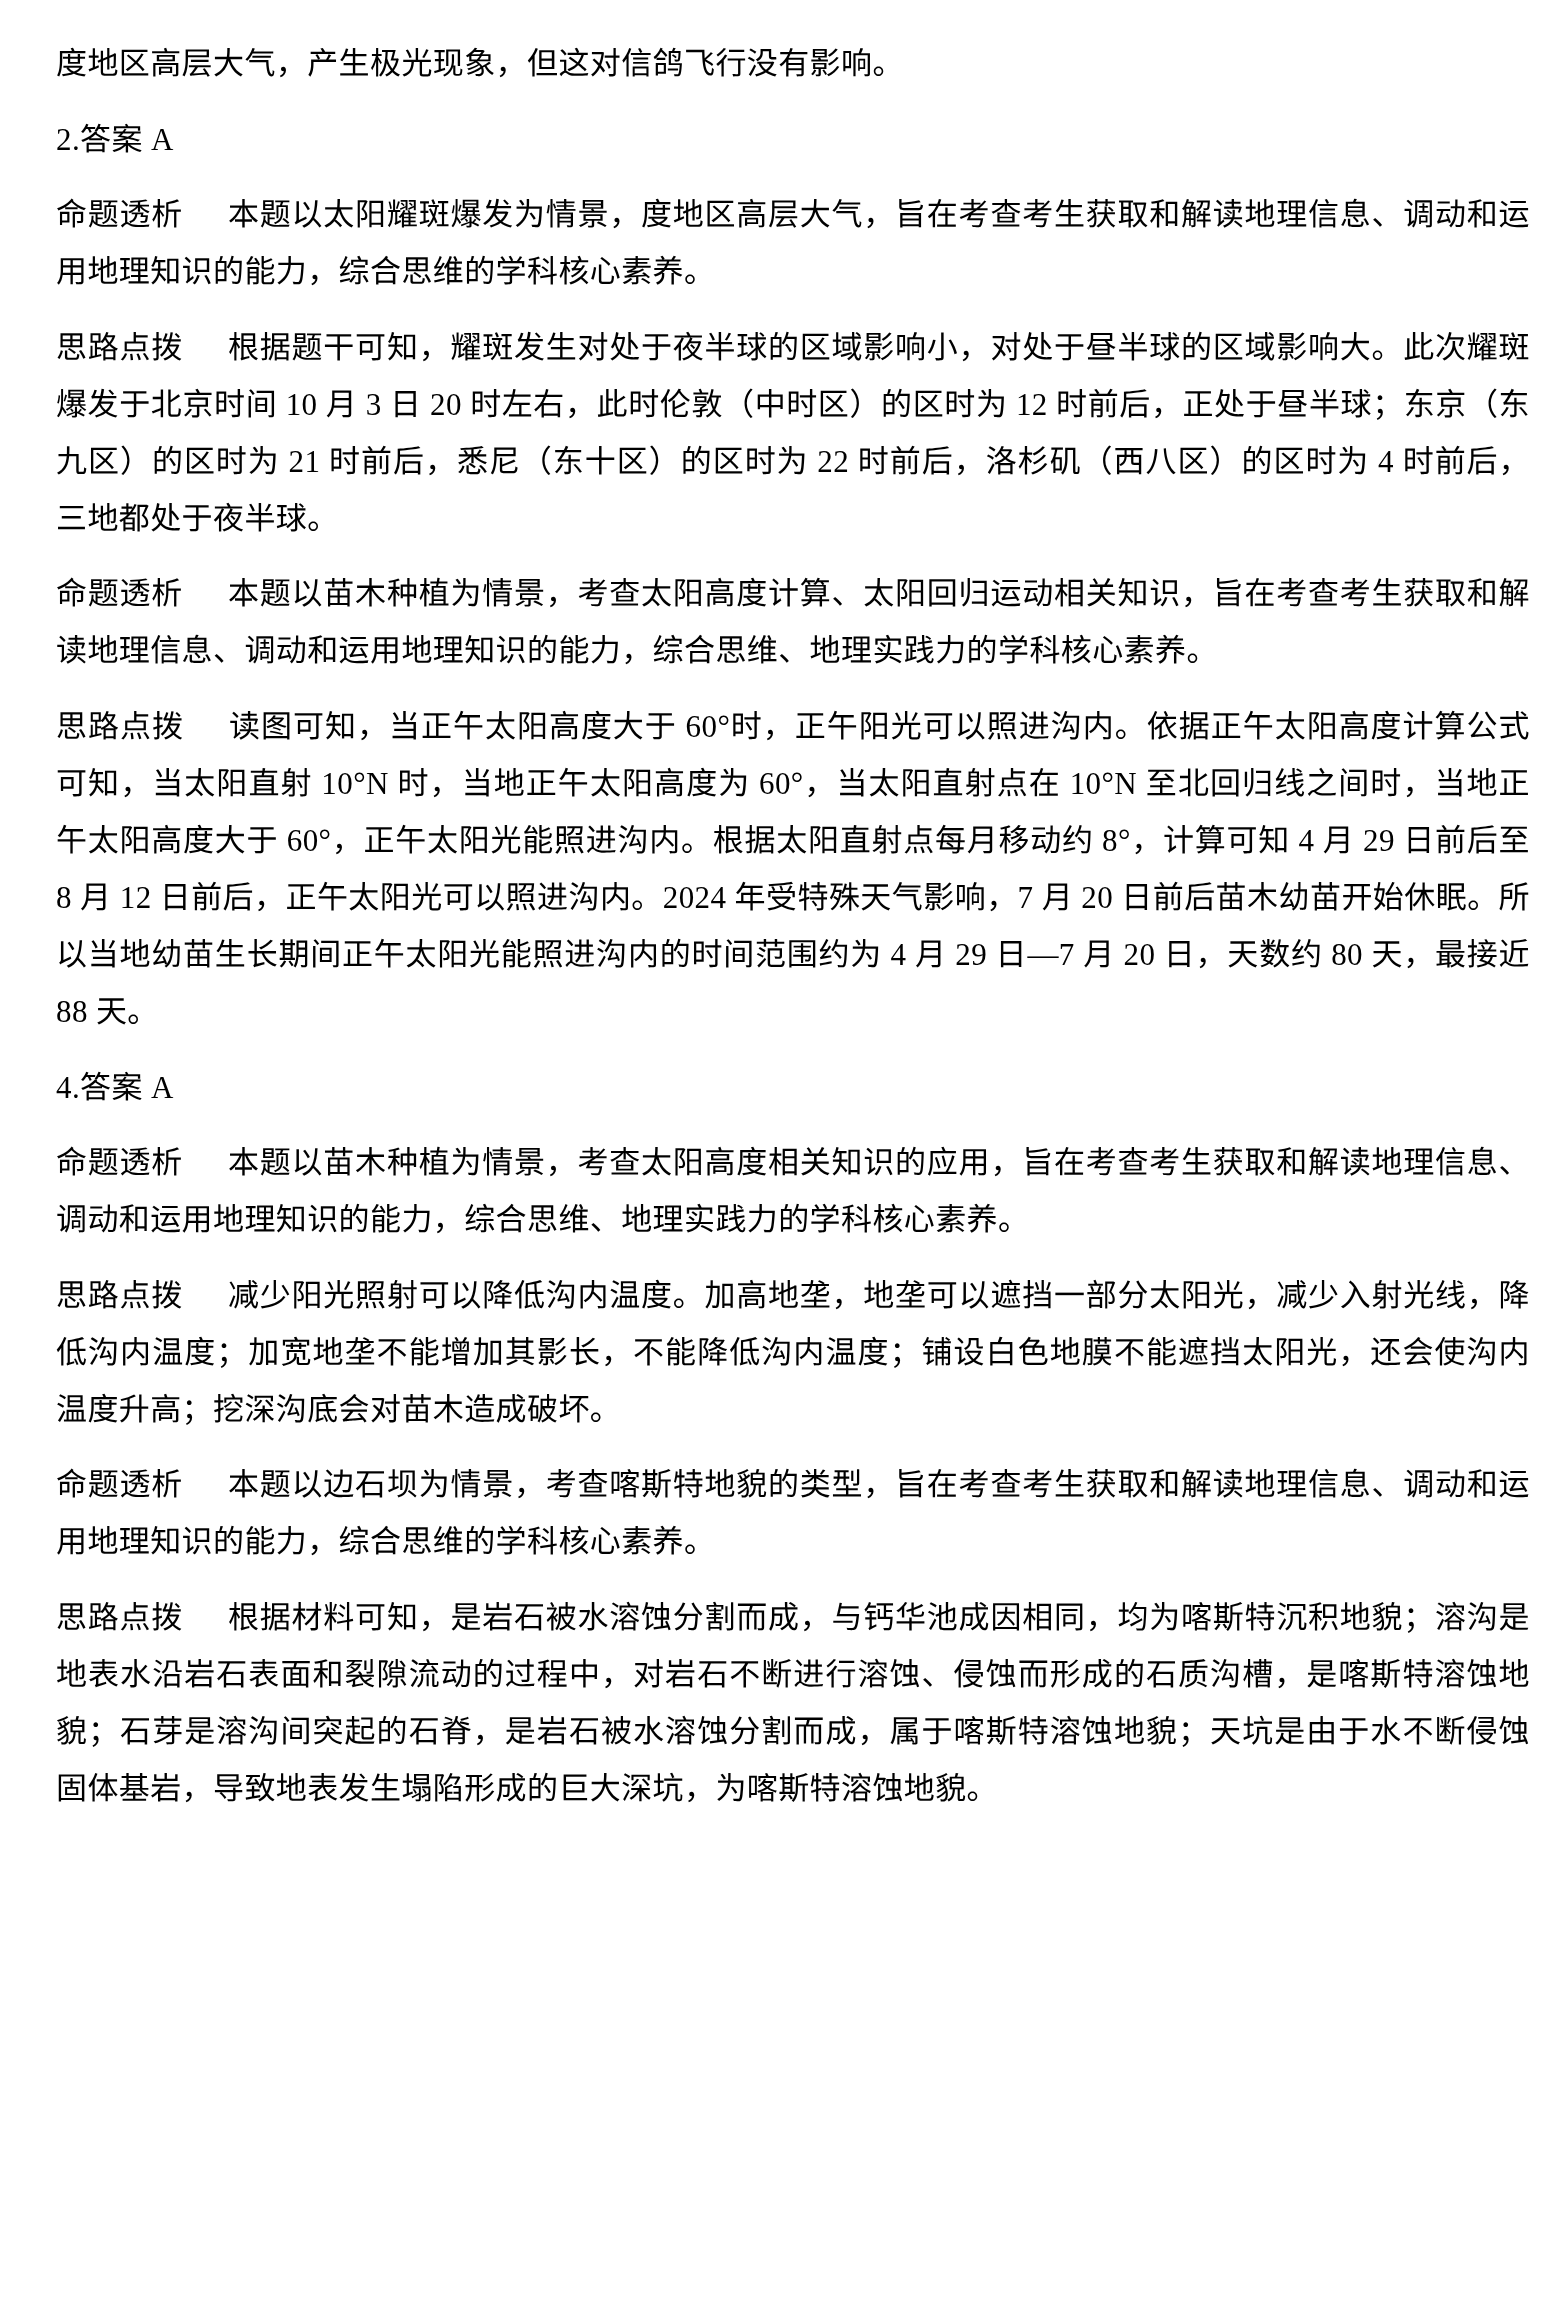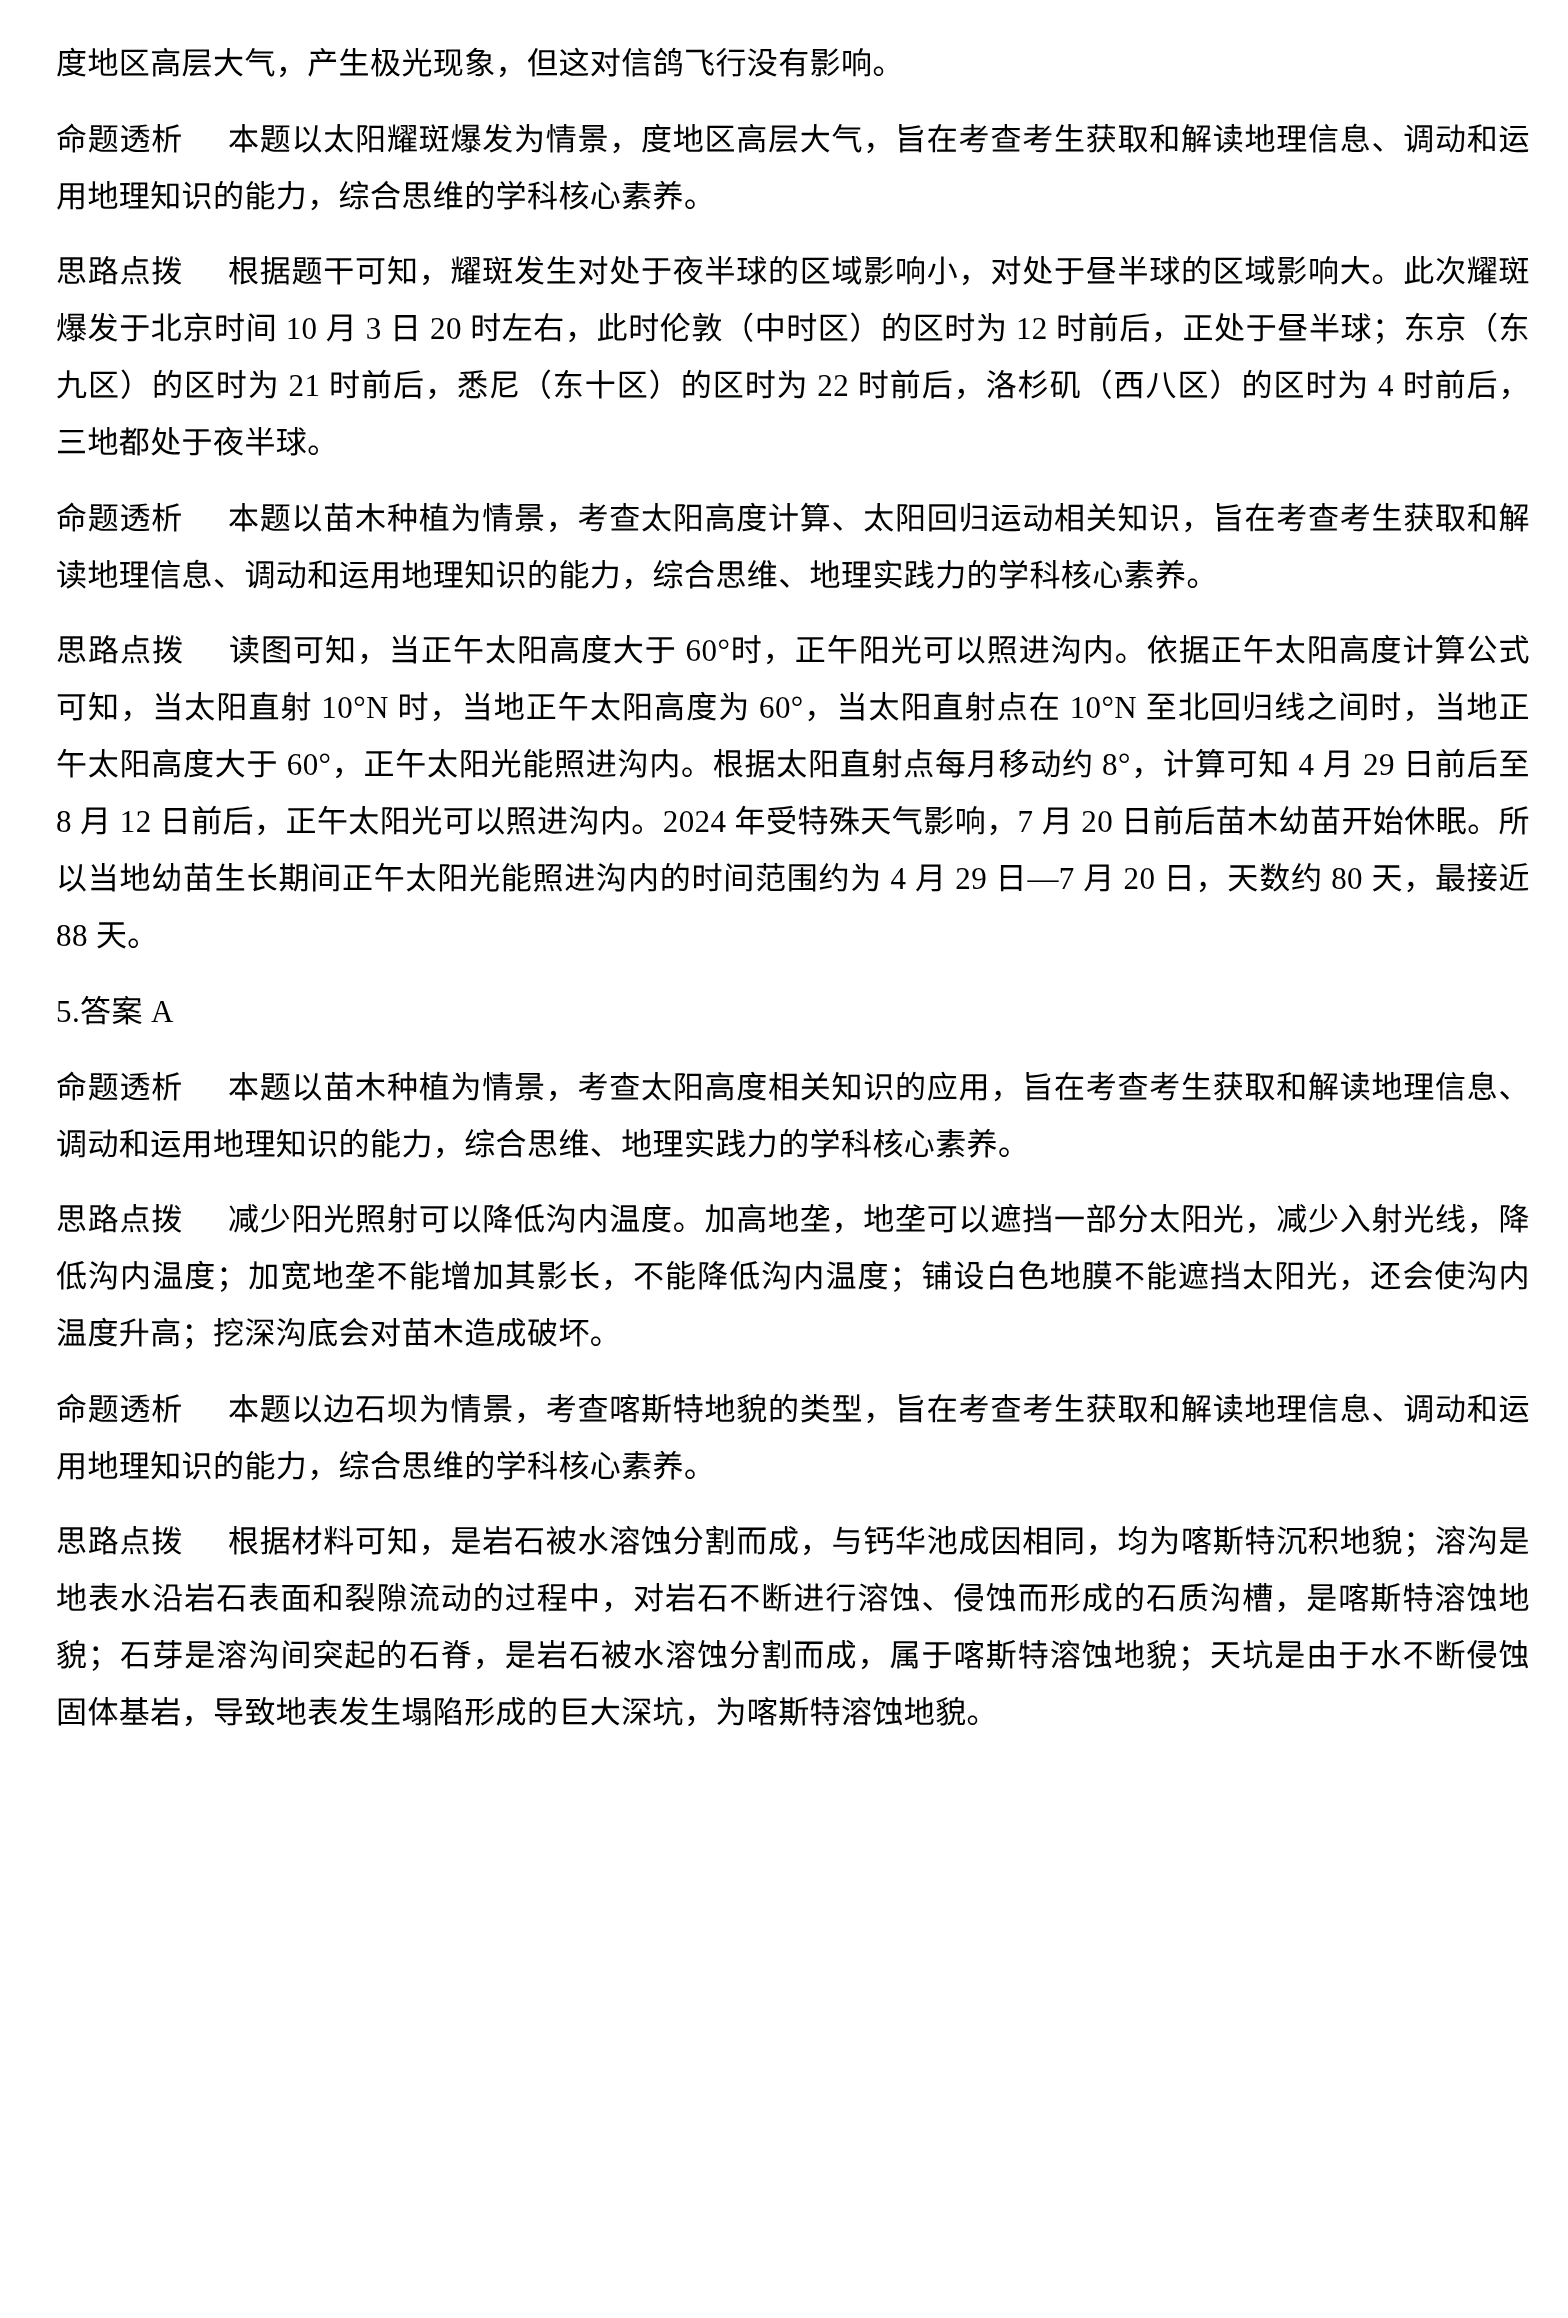--- a/index.html
+++ b/index.html
@@ -31,31 +31,32 @@
   .plabel { margin-right: 45px; }
 </style>
 </head>
 <body>
 
 <div class="page">
 
   <p>度地区高层大气，产生极光现象，但这对信鸽飞行没有影响。</p>
 
   <section class="answer-section">
+    <p>2.答案 A</p>
     <p><span class="plabel">命题透析</span><span>本题以太阳耀斑爆发为情景，度地区高层大气，旨在考查考生获取和解读地理信息、调动和运用地理知识的能力，综合思维的学科核心素养。</span></p>
     <p><span class="plabel">思路点拨</span><span>根据题干可知，耀斑发生对处于夜半球的区域影响小，对处于昼半球的区域影响大。此次耀斑爆发于北京时间 10 月 3 日 20 时左右，此时伦敦（中时区）的区时为 12 时前后，正处于昼半球；东京（东九区）的区时为 21 时前后，悉尼（东十区）的区时为 22 时前后，洛杉矶（西八区）的区时为 4 时前后，三地都处于夜半球。</span></p>
   </section>
 
   <section class="answer-section">
     <p><span class="plabel">命题透析</span><span>本题以苗木种植为情景，考查太阳高度计算、太阳回归运动相关知识，旨在考查考生获取和解读地理信息、调动和运用地理知识的能力，综合思维、地理实践力的学科核心素养。</span></p>
     <p><span class="plabel">思路点拨</span><span>读图可知，当正午太阳高度大于 60°时，正午阳光可以照进沟内。依据正午太阳高度计算公式可知，当太阳直射 10°N 时，当地正午太阳高度为 60°，当太阳直射点在 10°N 至北回归线之间时，当地正午太阳高度大于 60°，正午太阳光能照进沟内。根据太阳直射点每月移动约 8°，计算可知 4 月 29 日前后至 8 月 12 日前后，正午太阳光可以照进沟内。2024 年受特殊天气影响，7 月 20 日前后苗木幼苗开始休眠。所以当地幼苗生长期间正午太阳光能照进沟内的时间范围约为 4 月 29 日—7 月 20 日，天数约 80 天，最接近 88 天。</span></p>
   </section>
 
   <section class="answer-section">
-    <p>5.答案 A</p>
+    <p>4.答案 A</p>
     <p><span class="plabel">命题透析</span><span>本题以苗木种植为情景，考查太阳高度相关知识的应用，旨在考查考生获取和解读地理信息、调动和运用地理知识的能力，综合思维、地理实践力的学科核心素养。</span></p>
     <p><span class="plabel">思路点拨</span><span>减少阳光照射可以降低沟内温度。加高地垄，地垄可以遮挡一部分太阳光，减少入射光线，降低沟内温度；加宽地垄不能增加其影长，不能降低沟内温度；铺设白色地膜不能遮挡太阳光，还会使沟内温度升高；挖深沟底会对苗木造成破坏。</span></p>
   </section>
 
   <section class="answer-section">
     <p><span class="plabel">命题透析</span><span>本题以边石坝为情景，考查喀斯特地貌的类型，旨在考查考生获取和解读地理信息、调动和运用地理知识的能力，综合思维的学科核心素养。</span></p>
     <p><span class="plabel">思路点拨</span><span>根据材料可知，是岩石被水溶蚀分割而成，与钙华池成因相同，均为喀斯特沉积地貌；溶沟是地表水沿岩石表面和裂隙流动的过程中，对岩石不断进行溶蚀、侵蚀而形成的石质沟槽，是喀斯特溶蚀地貌；石芽是溶沟间突起的石脊，是岩石被水溶蚀分割而成，属于喀斯特溶蚀地貌；天坑是由于水不断侵蚀固体基岩，导致地表发生塌陷形成的巨大深坑，为喀斯特溶蚀地貌。</span></p>
   </section>
 
 

